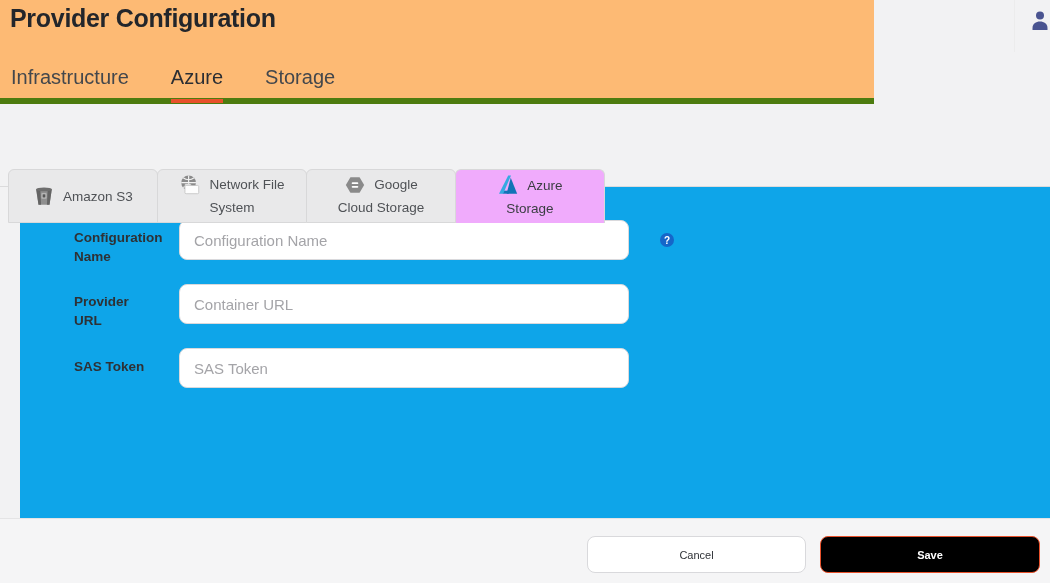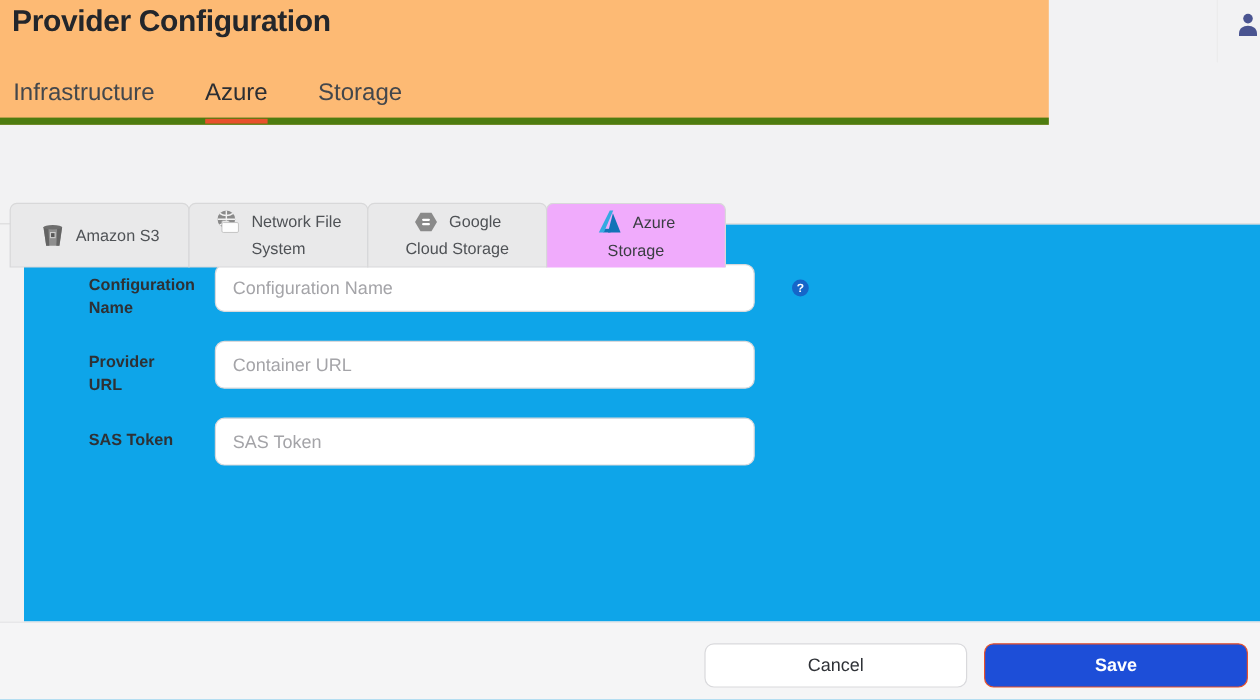--- a/index.html
+++ b/index.html
@@ -45,24 +45,24 @@
             border-radius:8px; padding:0 14px; font-size:15px; color:#333;
             font-family:"Liberation Sans", sans-serif; background:#fff; outline:none; }
   .finput::placeholder { color:#A4A4A8; opacity:1; }
   .help-icon { position:absolute; left:640px; width:14px; height:14px; border-radius:50%;
                background:#1566C9; color:#fff; font-size:10px; font-weight:700;
                display:flex; align-items:center; justify-content:center; cursor:pointer; }
 
   
   .footer { position:absolute; left:0; top:518px; width:1050px; height:65px;
             background:#F5F5F6; border-top:1px solid #E4E4E5; }
-  .btn { position:absolute; top:17px; height:37px; border-radius:8px; font-size:15px;
+  .btn { position:absolute; top:17px; height:37px; border-radius:8px; font-size:11px;
          font-family:"Liberation Sans", sans-serif; cursor:pointer; }
   .btn-cancel { left:587px; width:219px; background:#FFFFFF; border:1px solid #D9D9DC; color:#2F3237; }
-  .btn-save { left:820px; width:220px; background:#1d4ed8; border:1px solid #E8512B;
+  .btn-save { left:820px; width:220px; background:#000000; border:1px solid #E8512B;
               color:#FFFFFF; font-weight:700; }
 </style>
 </head>
 <body>
 
 <div class="screen">
 
   <div class="header">
     <h1 class="title">Provider Configuration</h1>
     <div class="header-divider"></div>

